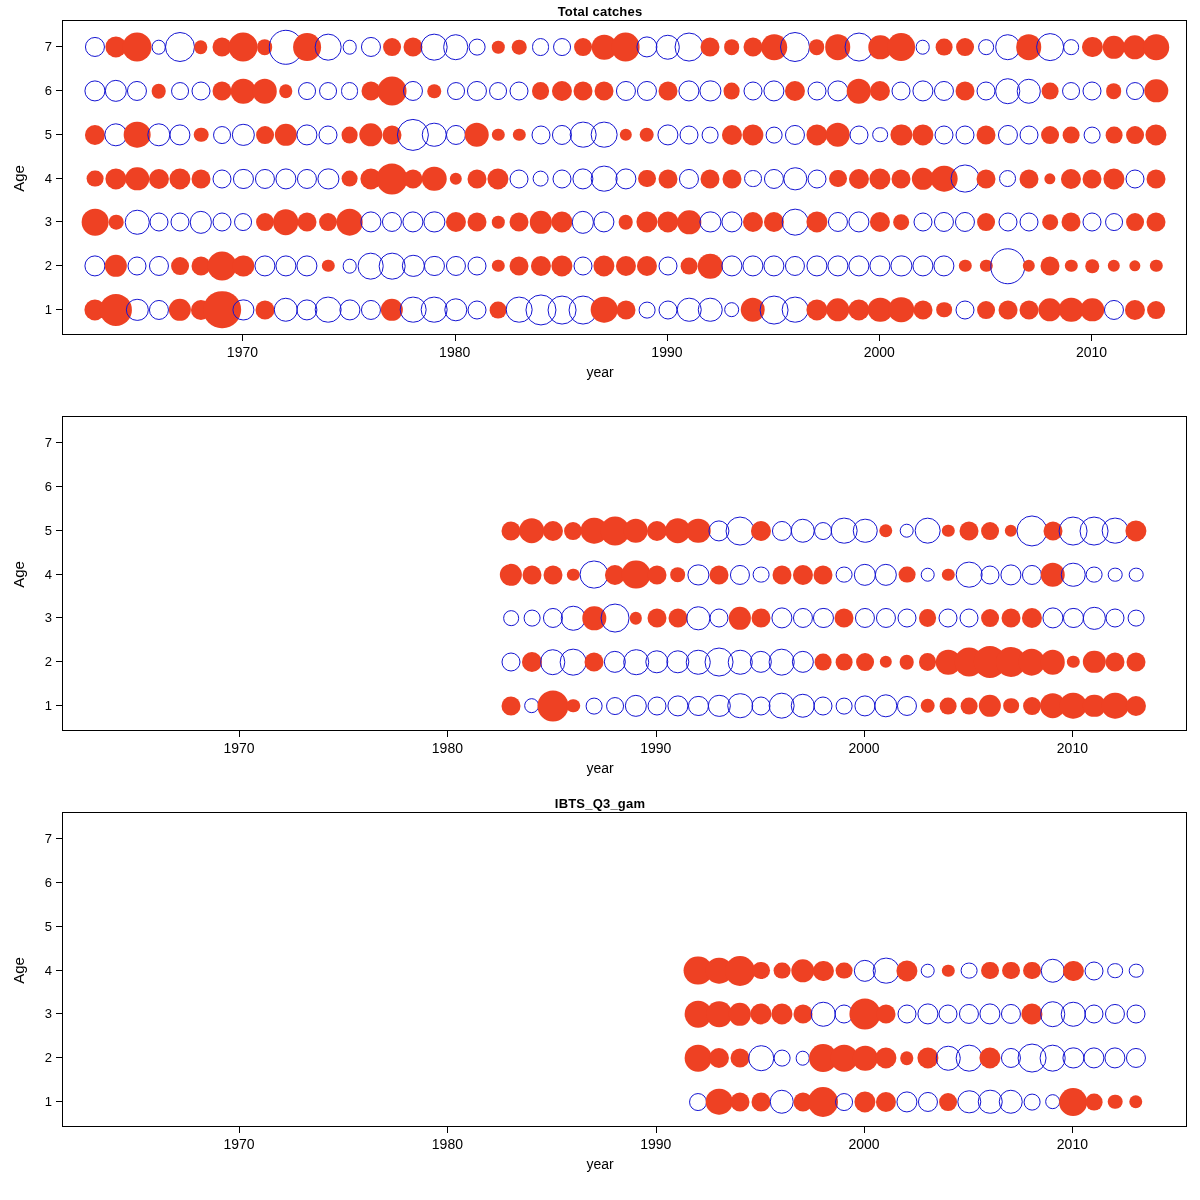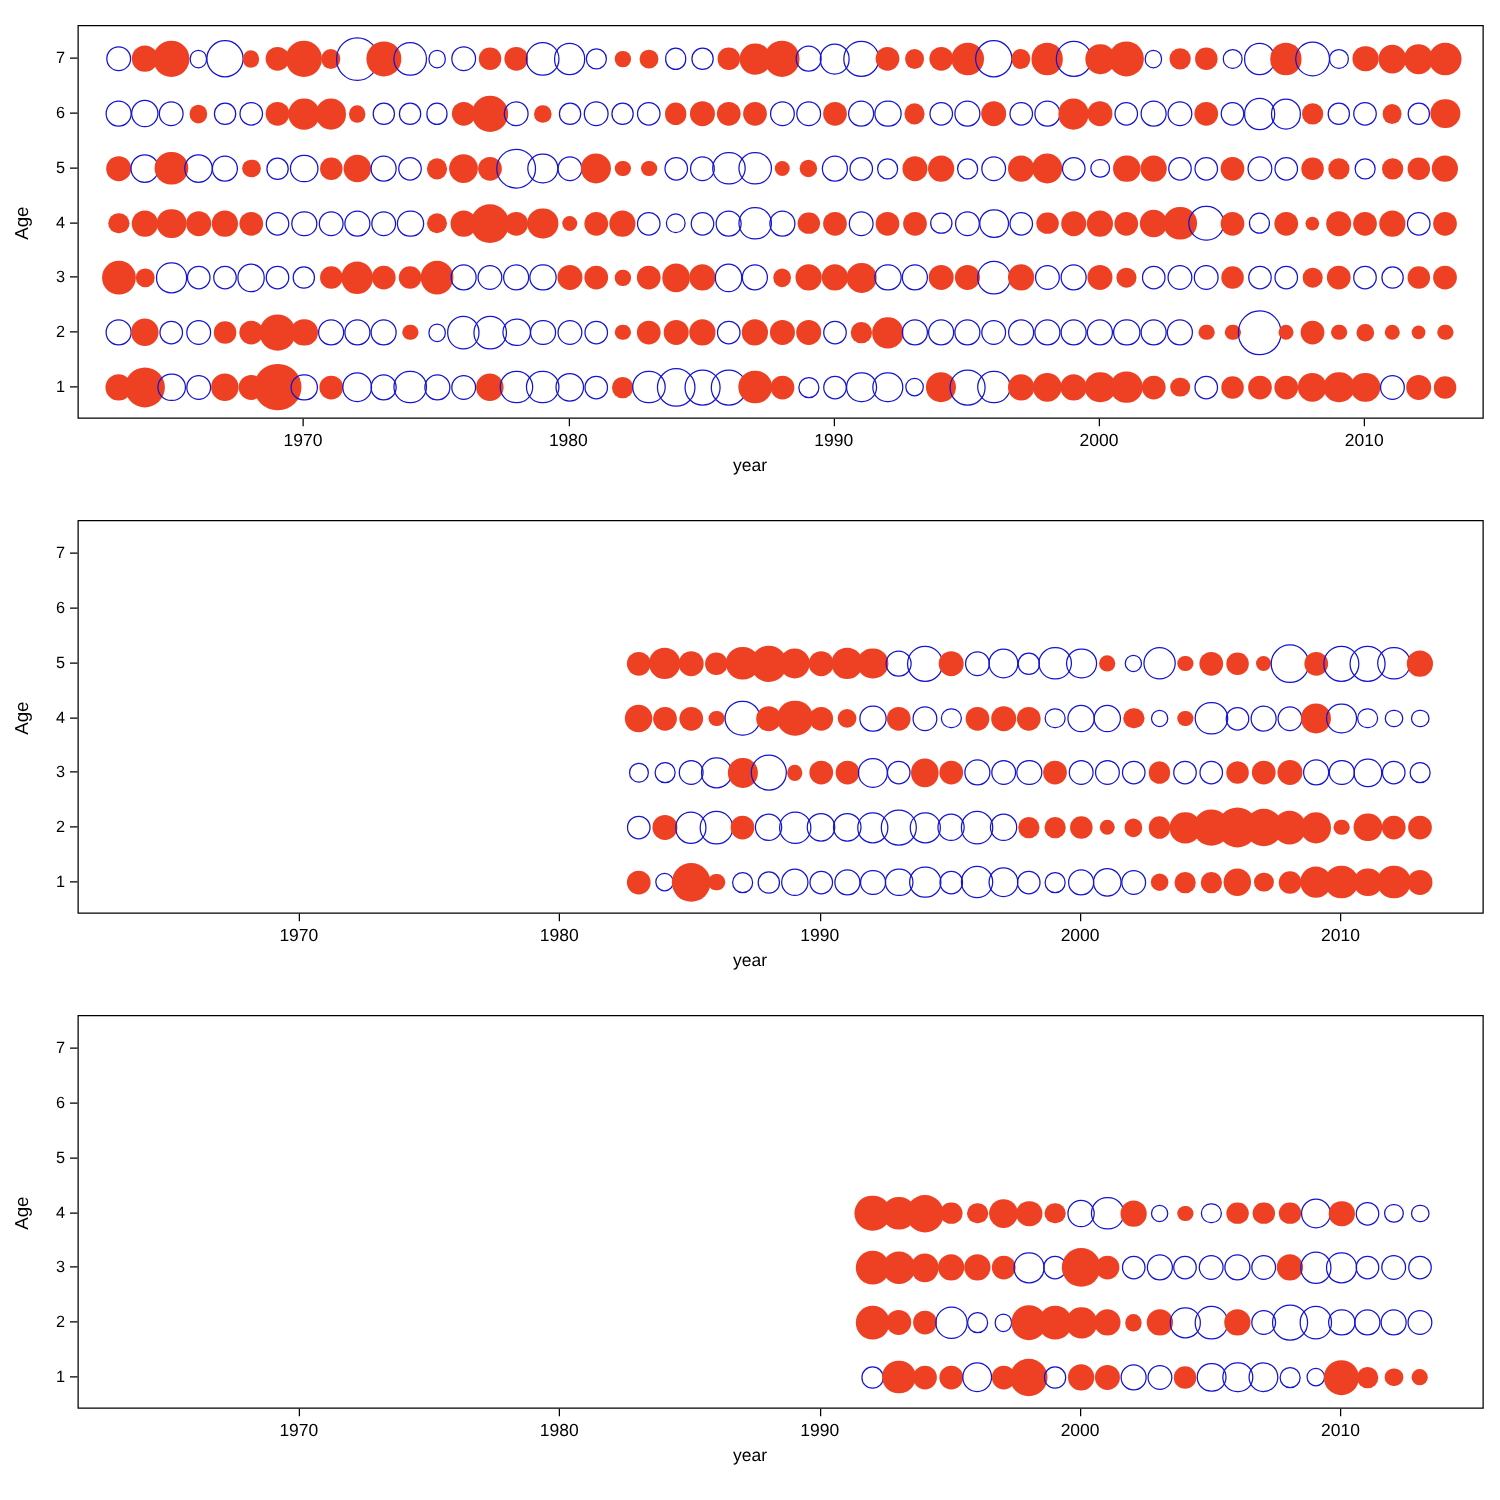--- a/index.html
+++ b/index.html
@@ -99,20 +99,21 @@
     transform-origin: 50% 50%;
     white-space: nowrap;
   }
 </style>
 </head>
 <body>
 
 <div class="page">
 
   <div class="panel" style="top:0px;height:390px;">
+    <div class="panel-title" style="top:4px;">Total catches</div>
     <div class="axis-label-y" style="left:-12px;top:170px;width:60px;text-align:center;">Age</div>
     <div class="plot-frame" id="frame0" style="left:62px;top:20px;width:1125px;height:315px;">
       <div class="bubble-layer" id="layer0">
           <div class="bubble neg" style="left: 31.8396px; top: 26.25px; width: 20.1px; height: 20.1px;"></div>
           <div class="bubble pos" style="left: 53.066px; top: 26.25px; width: 21.2px; height: 21.2px;"></div>
           <div class="bubble pos" style="left: 74.2925px; top: 26.25px; width: 28.9px; height: 28.9px;"></div>
           <div class="bubble neg" style="left: 95.5189px; top: 26.25px; width: 14.6px; height: 14.6px;"></div>
           <div class="bubble neg" style="left: 116.745px; top: 26.25px; width: 30px; height: 30px;"></div>
           <div class="bubble pos" style="left: 137.972px; top: 26.25px; width: 13.5px; height: 13.5px;"></div>
           <div class="bubble pos" style="left: 159.198px; top: 26.25px; width: 19px; height: 19px;"></div>
@@ -681,20 +682,21 @@
         <div class="xtick-label" style="left: 655.75px; top: 344px;">1990</div>
         <div class="xtick-mark" style="left: 864.083px; top: 335px;"></div>
         <div class="xtick-label" style="left: 864.083px; top: 344px;">2000</div>
         <div class="xtick-mark" style="left: 1072.42px; top: 335px;"></div>
         <div class="xtick-label" style="left: 1072.42px; top: 344px;">2010</div>
       </div>
     <div class="axis-label-x" style="top:364px;">year</div>
   </div>
 
   <div class="panel" style="top:792px;height:395px;">
+    <div class="panel-title" style="top:4px;">IBTS_Q3_gam</div>
     <div class="axis-label-y" style="left:-12px;top:170px;width:60px;text-align:center;">Age</div>
     <div class="plot-frame" id="frame2" style="left:62px;top:20px;width:1125px;height:315px;">
       <div class="bubble-layer" id="layer2">
           <div class="bubble pos" style="left: 635.417px; top: 157.5px; width: 28.9px; height: 28.9px;"></div>
           <div class="bubble pos" style="left: 656.25px; top: 157.5px; width: 26.7px; height: 26.7px;"></div>
           <div class="bubble pos" style="left: 677.083px; top: 157.5px; width: 30px; height: 30px;"></div>
           <div class="bubble pos" style="left: 697.917px; top: 157.5px; width: 17.9px; height: 17.9px;"></div>
           <div class="bubble pos" style="left: 718.75px; top: 157.5px; width: 16.8px; height: 16.8px;"></div>
           <div class="bubble pos" style="left: 739.583px; top: 157.5px; width: 23.4px; height: 23.4px;"></div>
           <div class="bubble pos" style="left: 760.417px; top: 157.5px; width: 20.1px; height: 20.1px;"></div>

